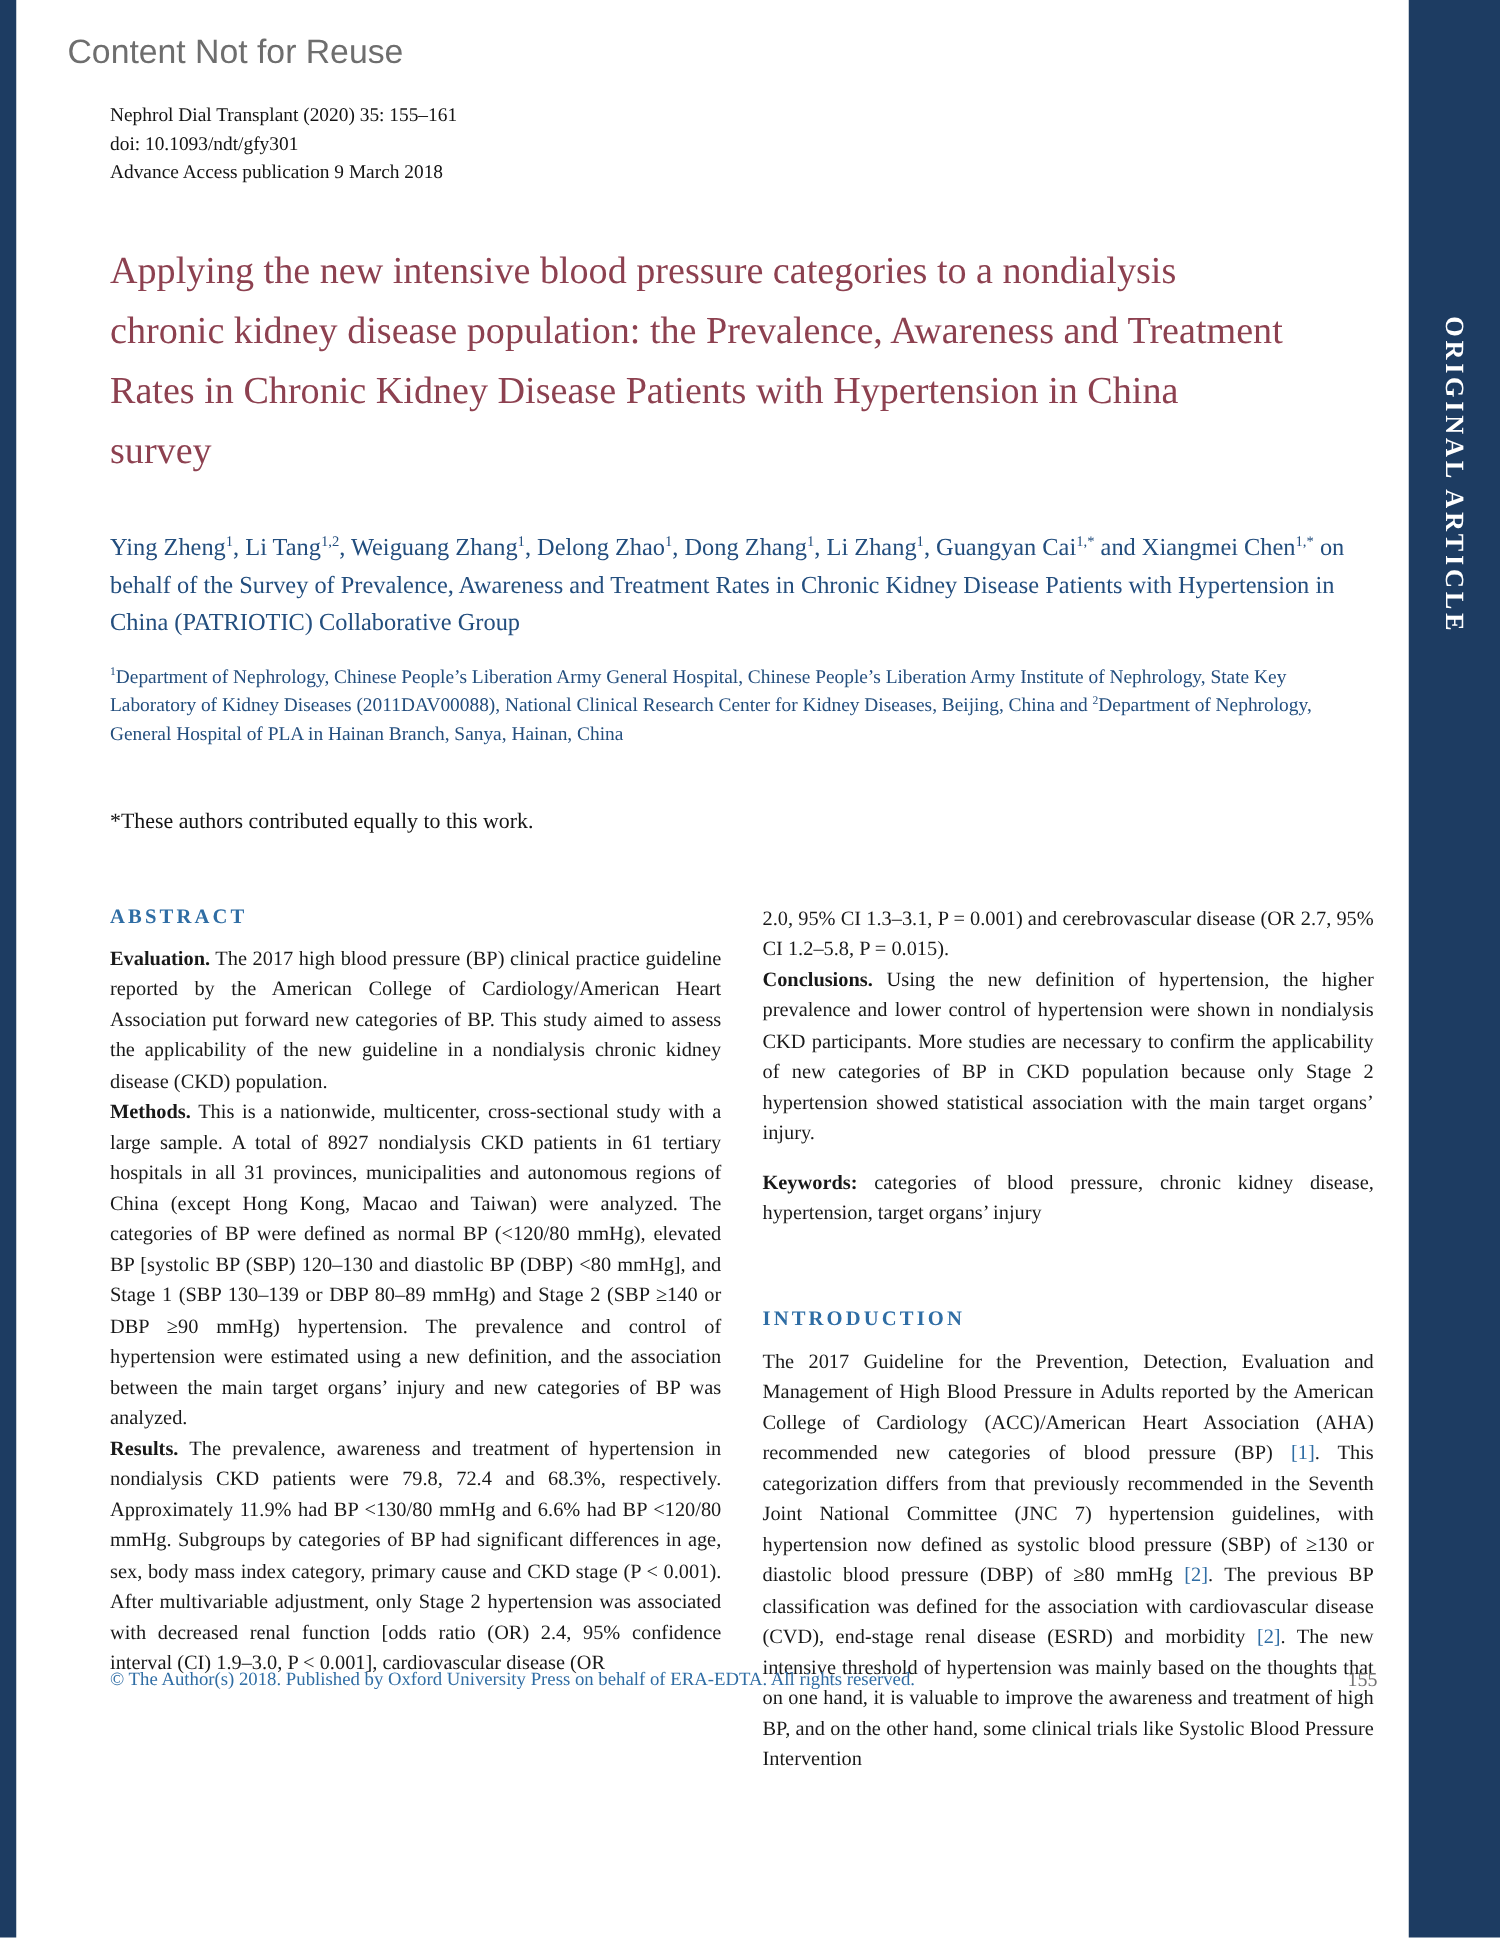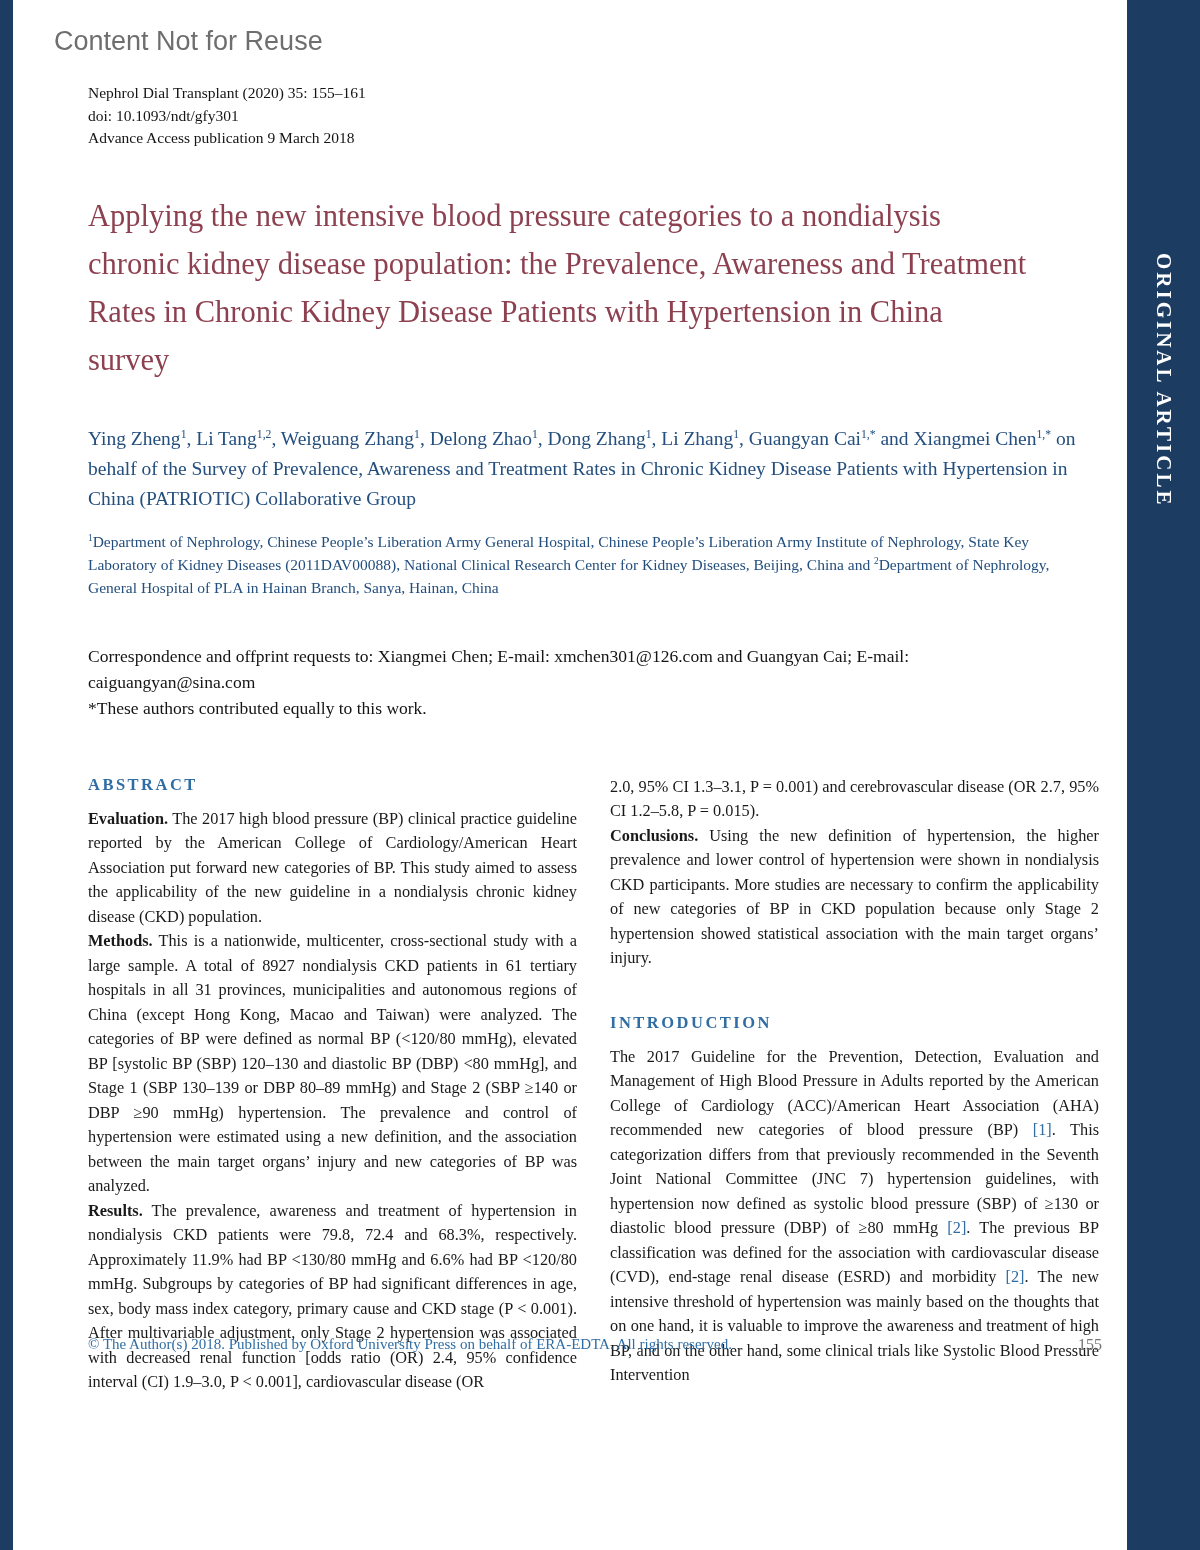--- a/index.html
+++ b/index.html
@@ -76,21 +76,21 @@
   .body-par {
     margin: 0;
     font-size: 16.3px; line-height: 24.5px;
     text-align: justify;
     color: #191919;
     hyphens: auto; -webkit-hyphens: auto;
   }
   .seg-bold { font-weight: bold; }
   .seg-link { color: var(--accent-blue, #2f6da4); }
   .keywords { margin-top: 15px; }
-  .intro-heading { margin-top: 42px; }
+  .intro-heading { margin-top: 62px; }
   .page-footer {
     position: absolute; left: 0; bottom: 20px;
     width: 1014px;
     display: flex; justify-content: space-between; align-items: flex-start;
   }
   .copyright { font-size: 15px; color: var(--accent-blue, #2f6da4); }
   .page-number { font-size: 16px; color: #737373; }
 </style>
 </head>
 <body>
@@ -111,35 +111,35 @@
       <div>Advance Access publication 9 March 2018</div>
     </header>
 
     <h1 class="title">Applying the new intensive blood pressure categories to a nondialysis chronic kidney disease population: the Prevalence, Awareness and Treatment Rates in Chronic Kidney Disease Patients with Hypertension in China survey</h1>
 
     <p class="authors"><span>Ying Zheng</span><sup>1</sup><span>, Li Tang</span><sup>1,2</sup><span>, Weiguang Zhang</span><sup>1</sup><span>, Delong Zhao</span><sup>1</sup><span>, Dong Zhang</span><sup>1</sup><span>, Li Zhang</span><sup>1</sup><span>, Guangyan Cai</span><sup>1,*</sup><span> and Xiangmei Chen</span><sup>1,*</sup><span> on behalf of the Survey of Prevalence, Awareness and Treatment Rates in Chronic Kidney Disease Patients with Hypertension in China (PATRIOTIC) Collaborative Group</span></p>
 
     <p class="affiliations"><sup>1</sup><span>Department of Nephrology, Chinese People’s Liberation Army General Hospital, Chinese People’s Liberation Army Institute of Nephrology, State Key Laboratory of Kidney Diseases (2011DAV00088), National Clinical Research Center for Kidney Diseases, Beijing, China and </span><sup>2</sup><span>Department of Nephrology, General Hospital of PLA in Hainan Branch, Sanya, Hainan, China</span></p>
 
     <div class="correspondence">
-      <p>Correspondence and offprint requests to: Xiangmei Chen; E-mail: xmchen301@126.com and Guangyan Cai; E-mail: caiguangyan@sina.com</p>
       <p>*These authors contributed equally to this work.</p>
     </div>
 
     <div class="columns">
       <section class="col">
         <h2 class="section-heading">ABSTRACT</h2>
         <p class="body-par"><span class="seg-bold">Evaluation.</span><span> The 2017 high blood pressure (BP) clinical practice guideline reported by the American College of Cardiology/American Heart Association put forward new categories of BP. This study aimed to assess the applicability of the new guideline in a nondialysis chronic kidney disease (CKD) population.</span></p>
         <p class="body-par"><span class="seg-bold">Methods.</span><span> This is a nationwide, multicenter, cross-sectional study with a large sample. A total of 8927 nondialysis CKD patients in 61 tertiary hospitals in all 31 provinces, municipalities and autonomous regions of China (except Hong Kong, Macao and Taiwan) were analyzed. The categories of BP were defined as normal BP (&lt;120/80 mmHg), elevated BP [systolic BP (SBP) 120–130 and diastolic BP (DBP) &lt;80 mmHg], and Stage 1 (SBP 130–139 or DBP 80–89 mmHg) and Stage 2 (SBP ≥140 or DBP ≥90 mmHg) hypertension. The prevalence and control of hypertension were estimated using a new definition, and the association between the main target organs’ injury and new categories of BP was analyzed.</span></p>
         <p class="body-par"><span class="seg-bold">Results.</span><span> The prevalence, awareness and treatment of hypertension in nondialysis CKD patients were 79.8, 72.4 and 68.3%, respectively. Approximately 11.9% had BP &lt;130/80 mmHg and 6.6% had BP &lt;120/80 mmHg. Subgroups by categories of BP had significant differences in age, sex, body mass index category, primary cause and CKD stage (P &lt; 0.001). After multivariable adjustment, only Stage 2 hypertension was associated with decreased renal function [odds ratio (OR) 2.4, 95% confidence interval (CI) 1.9–3.0, P &lt; 0.001], cardiovascular disease (OR</span></p>
       </section>
 
       <section class="col">
         <p class="body-par">2.0, 95% CI 1.3–3.1, P = 0.001) and cerebrovascular disease (OR 2.7, 95% CI 1.2–5.8, P = 0.015).</p>
         <p class="body-par"><span class="seg-bold">Conclusions.</span><span> Using the new definition of hypertension, the higher prevalence and lower control of hypertension were shown in nondialysis CKD participants. More studies are necessary to confirm the applicability of new categories of BP in CKD population because only Stage 2 hypertension showed statistical association with the main target organs’ injury.</span></p>
+        <p class="body-par keywords"><span class="seg-bold">Keywords:</span><span> categories of blood pressure, chronic kidney disease, hypertension, target organs’ injury</span></p>
         <h2 class="section-heading intro-heading">INTRODUCTION</h2>
         <p class="body-par"><span>The 2017 Guideline for the Prevention, Detection, Evaluation and Management of High Blood Pressure in Adults reported by the American College of Cardiology (ACC)/American Heart Association (AHA) recommended new categories of blood pressure (BP) </span><span class="seg-link">[1]</span><span>. This categorization differs from that previously recommended in the Seventh Joint National Committee (JNC 7) hypertension guidelines, with hypertension now defined as systolic blood pressure (SBP) of ≥130 or diastolic blood pressure (DBP) of ≥80 mmHg </span><span class="seg-link">[2]</span><span>. The previous BP classification was defined for the association with cardiovascular disease (CVD), end-stage renal disease (ESRD) and morbidity </span><span class="seg-link">[2]</span><span>. The new intensive threshold of hypertension was mainly based on the thoughts that on one hand, it is valuable to improve the awareness and treatment of high BP, and on the other hand, some clinical trials like Systolic Blood Pressure Intervention</span></p>
       </section>
     </div>
 
     <footer class="page-footer">
       <div class="copyright">© The Author(s) 2018. Published by Oxford University Press on behalf of ERA-EDTA. All rights reserved.</div>
       <div class="page-number">155</div>
     </footer>
   </main>

